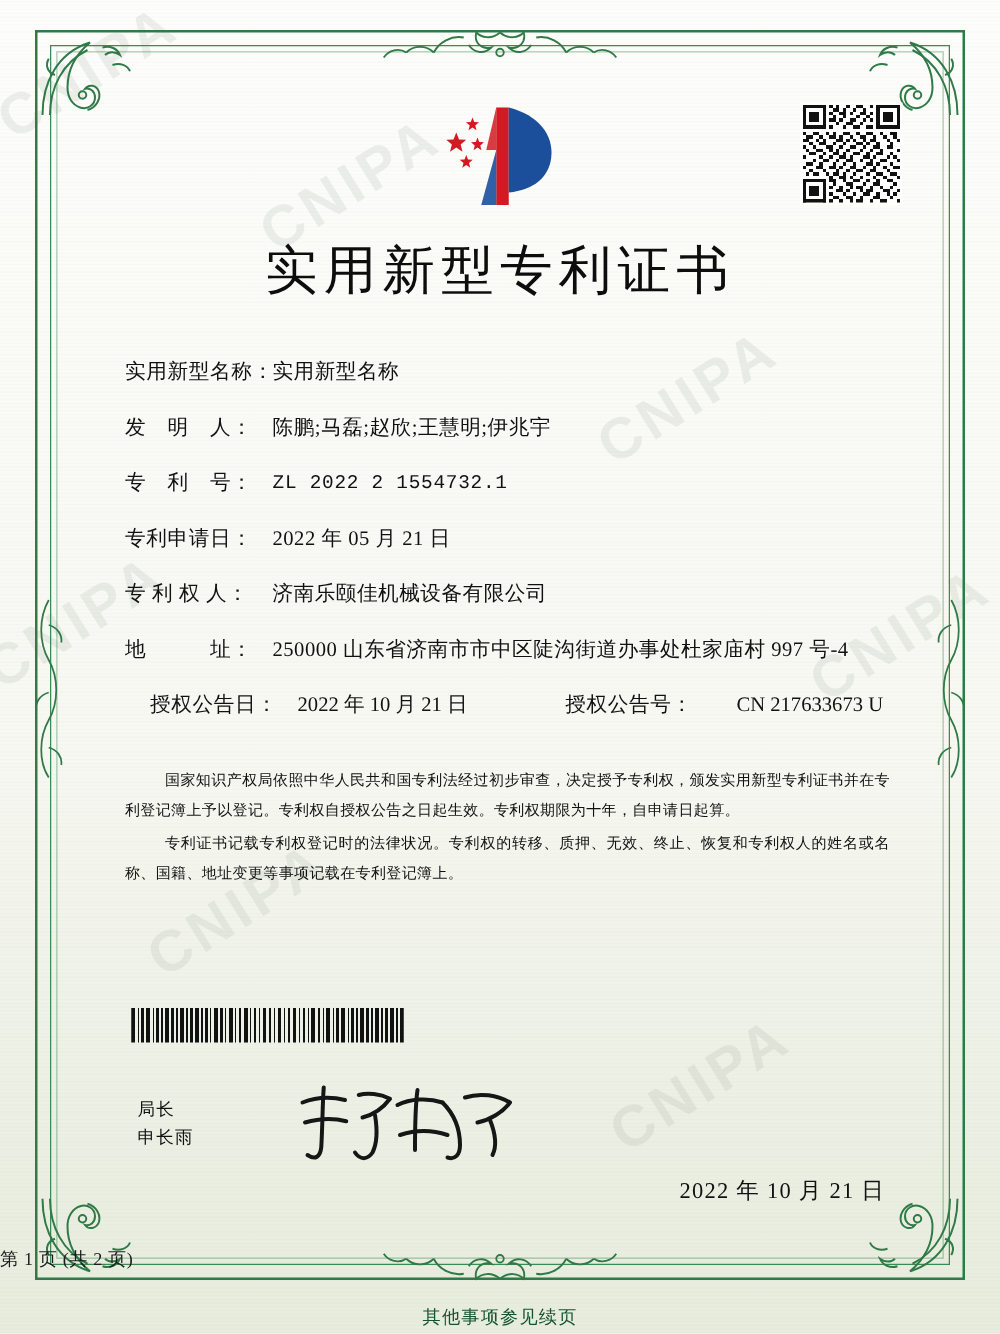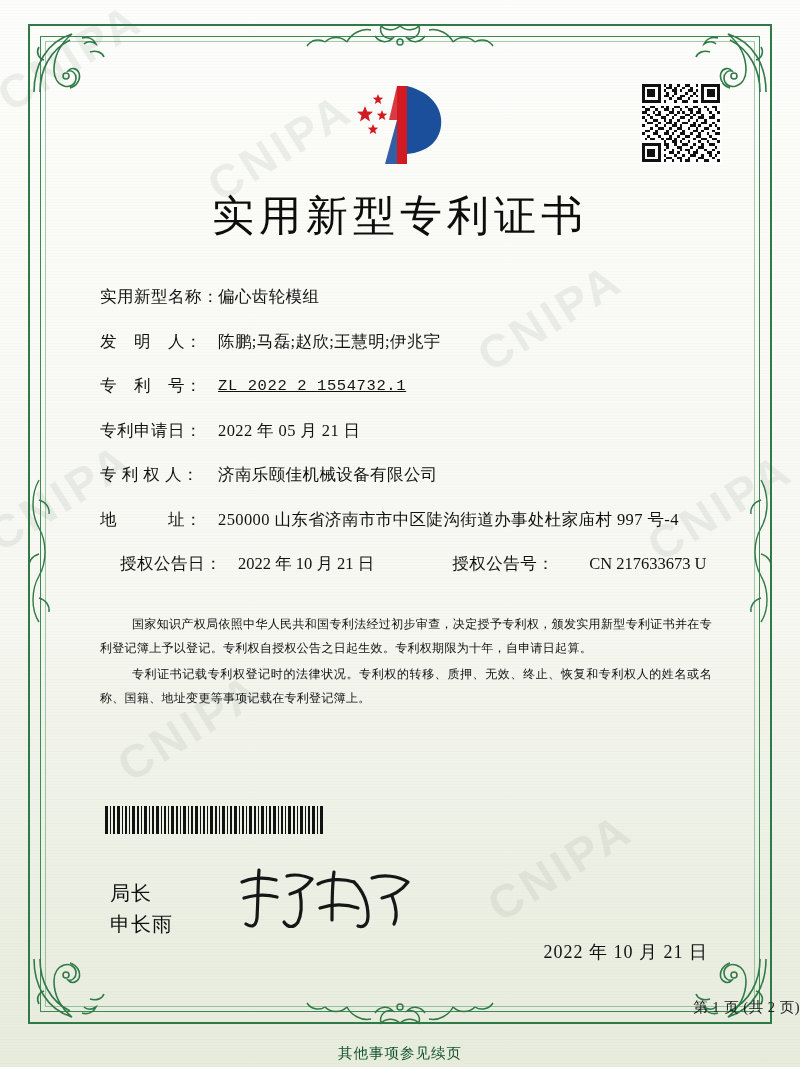--- a/index.html
+++ b/index.html
@@ -171,21 +171,20 @@
   }
   .field .val {
     flex: 1;
     letter-spacing: 0.4px;
     word-break: break-all;
   }
   .field .val.mono {
     font-family: "Liberation Mono", "DejaVu Sans Mono", monospace;
     letter-spacing: 0.6px;
     font-size: 15.5px;
-    text-decoration: underline;
   }
 
   .field-row2 {
     display: flex;
     align-items: flex-start;
     margin-bottom: 19px;
   }
   .field-row2 .cell {
     display: flex;
     align-items: flex-start;
@@ -225,21 +224,21 @@
     width: 218px;
     height: 28px;
   }
   .barcode svg { width: 100%; height: 100%; display: block; }
 
   
   .sig-label {
     position: absolute;
     left: 110px;
     top: 878px;
-    font-size: 20px;
+    font-size: 14px;
     line-height: 1.55;
     color: #111;
     letter-spacing: 1px;
   }
   .sig-mark {
     position: absolute;
     left: 232px;
     top: 862px;
     width: 190px;
     height: 72px;
@@ -254,21 +253,21 @@
     font-size: 18px;
     letter-spacing: 1px;
     color: #111;
   }
 
   
   .page-num {
     position: absolute;
     left: 0; right: 0;
     top: 998px;
-    text-align: right;
+    text-align: left;
     font-size: 14.5px;
     color: #1b1b1b;
     letter-spacing: 0.5px;
   }
   .footnote {
     position: absolute;
     left: 0; right: 0;
     top: 1044px;
     text-align: center;
     font-size: 14.5px;
@@ -603,21 +602,21 @@
           <rect x="28" y="28" width="1" height="1"></rect>
       </g>
     </svg>
   </div>
 
   <div class="title">实用新型专利证书</div>
 
   <div class="fields">
     <div class="field">
       <span class="lbl">实用新型名称：</span>
-      <span class="val">偏心齿轮模组</span>
+      <span class="val">实用新型名称</span>
     </div>
     <div class="field">
       <span class="lbl">发　明　人：</span>
       <span class="val">陈鹏;马磊;赵欣;王慧明;伊兆宇</span>
     </div>
     <div class="field">
       <span class="lbl">专　利　号：</span>
       <span class="val mono">ZL 2022 2 1554732.1</span>
     </div>
     <div class="field">

